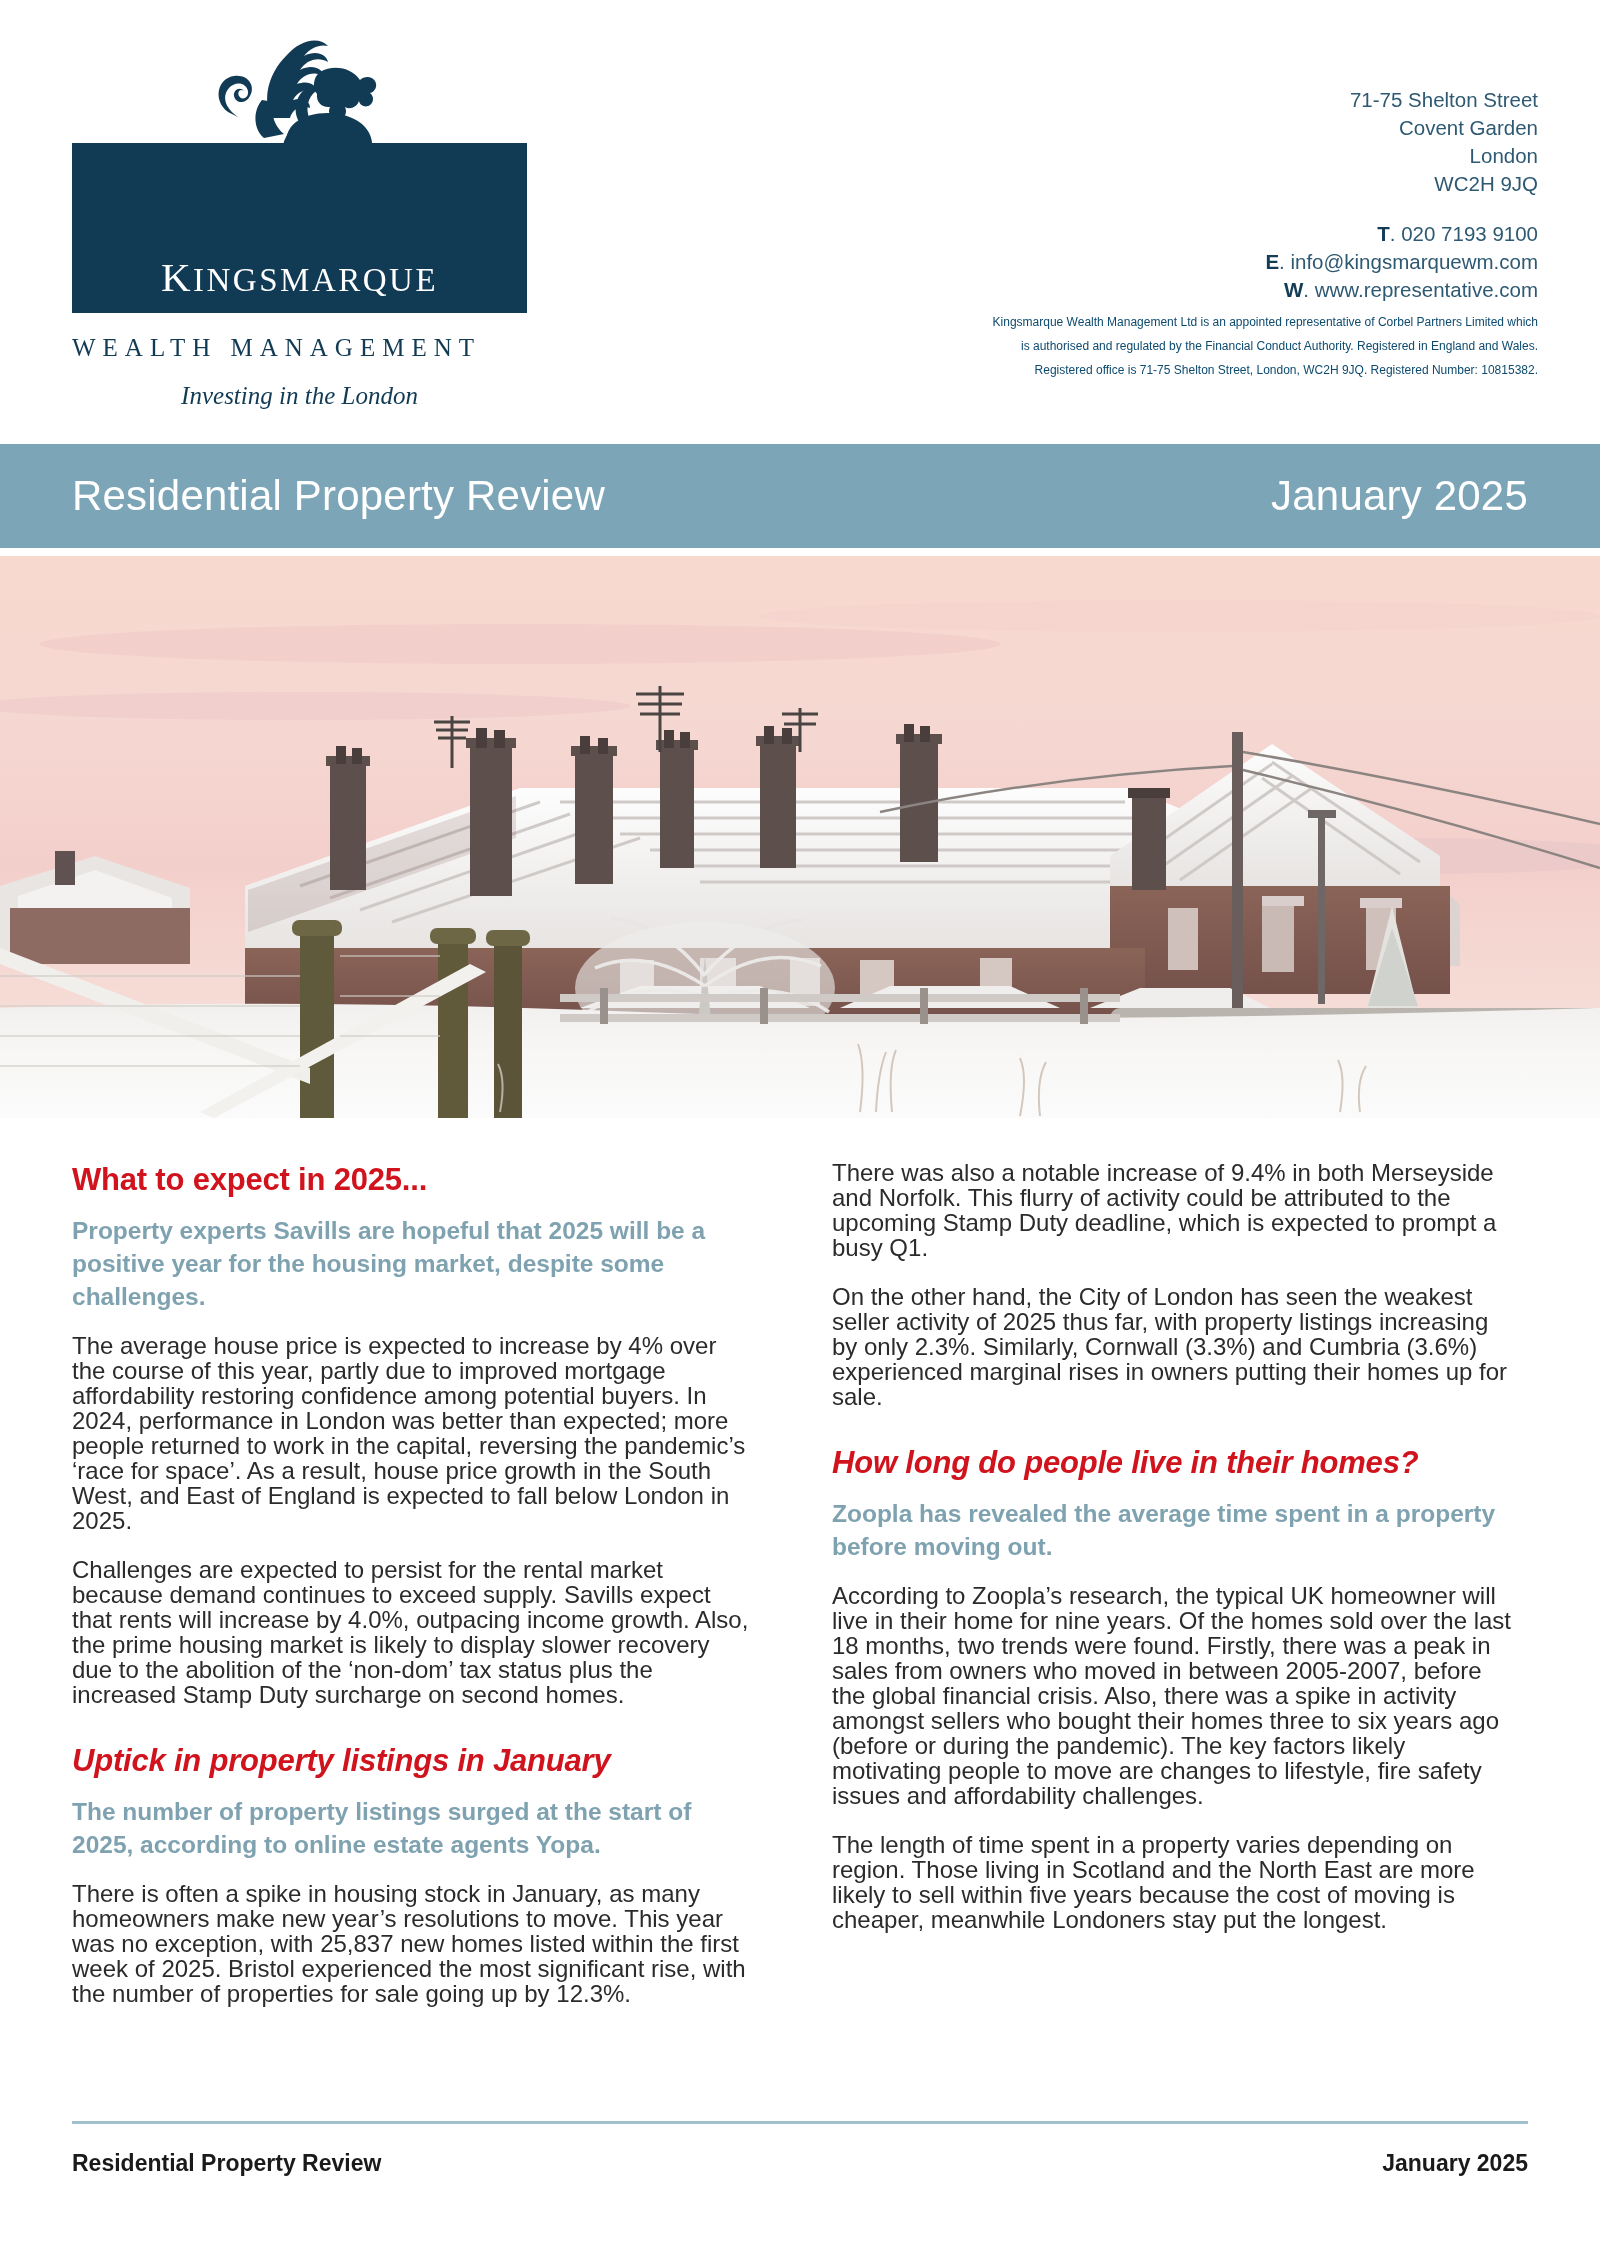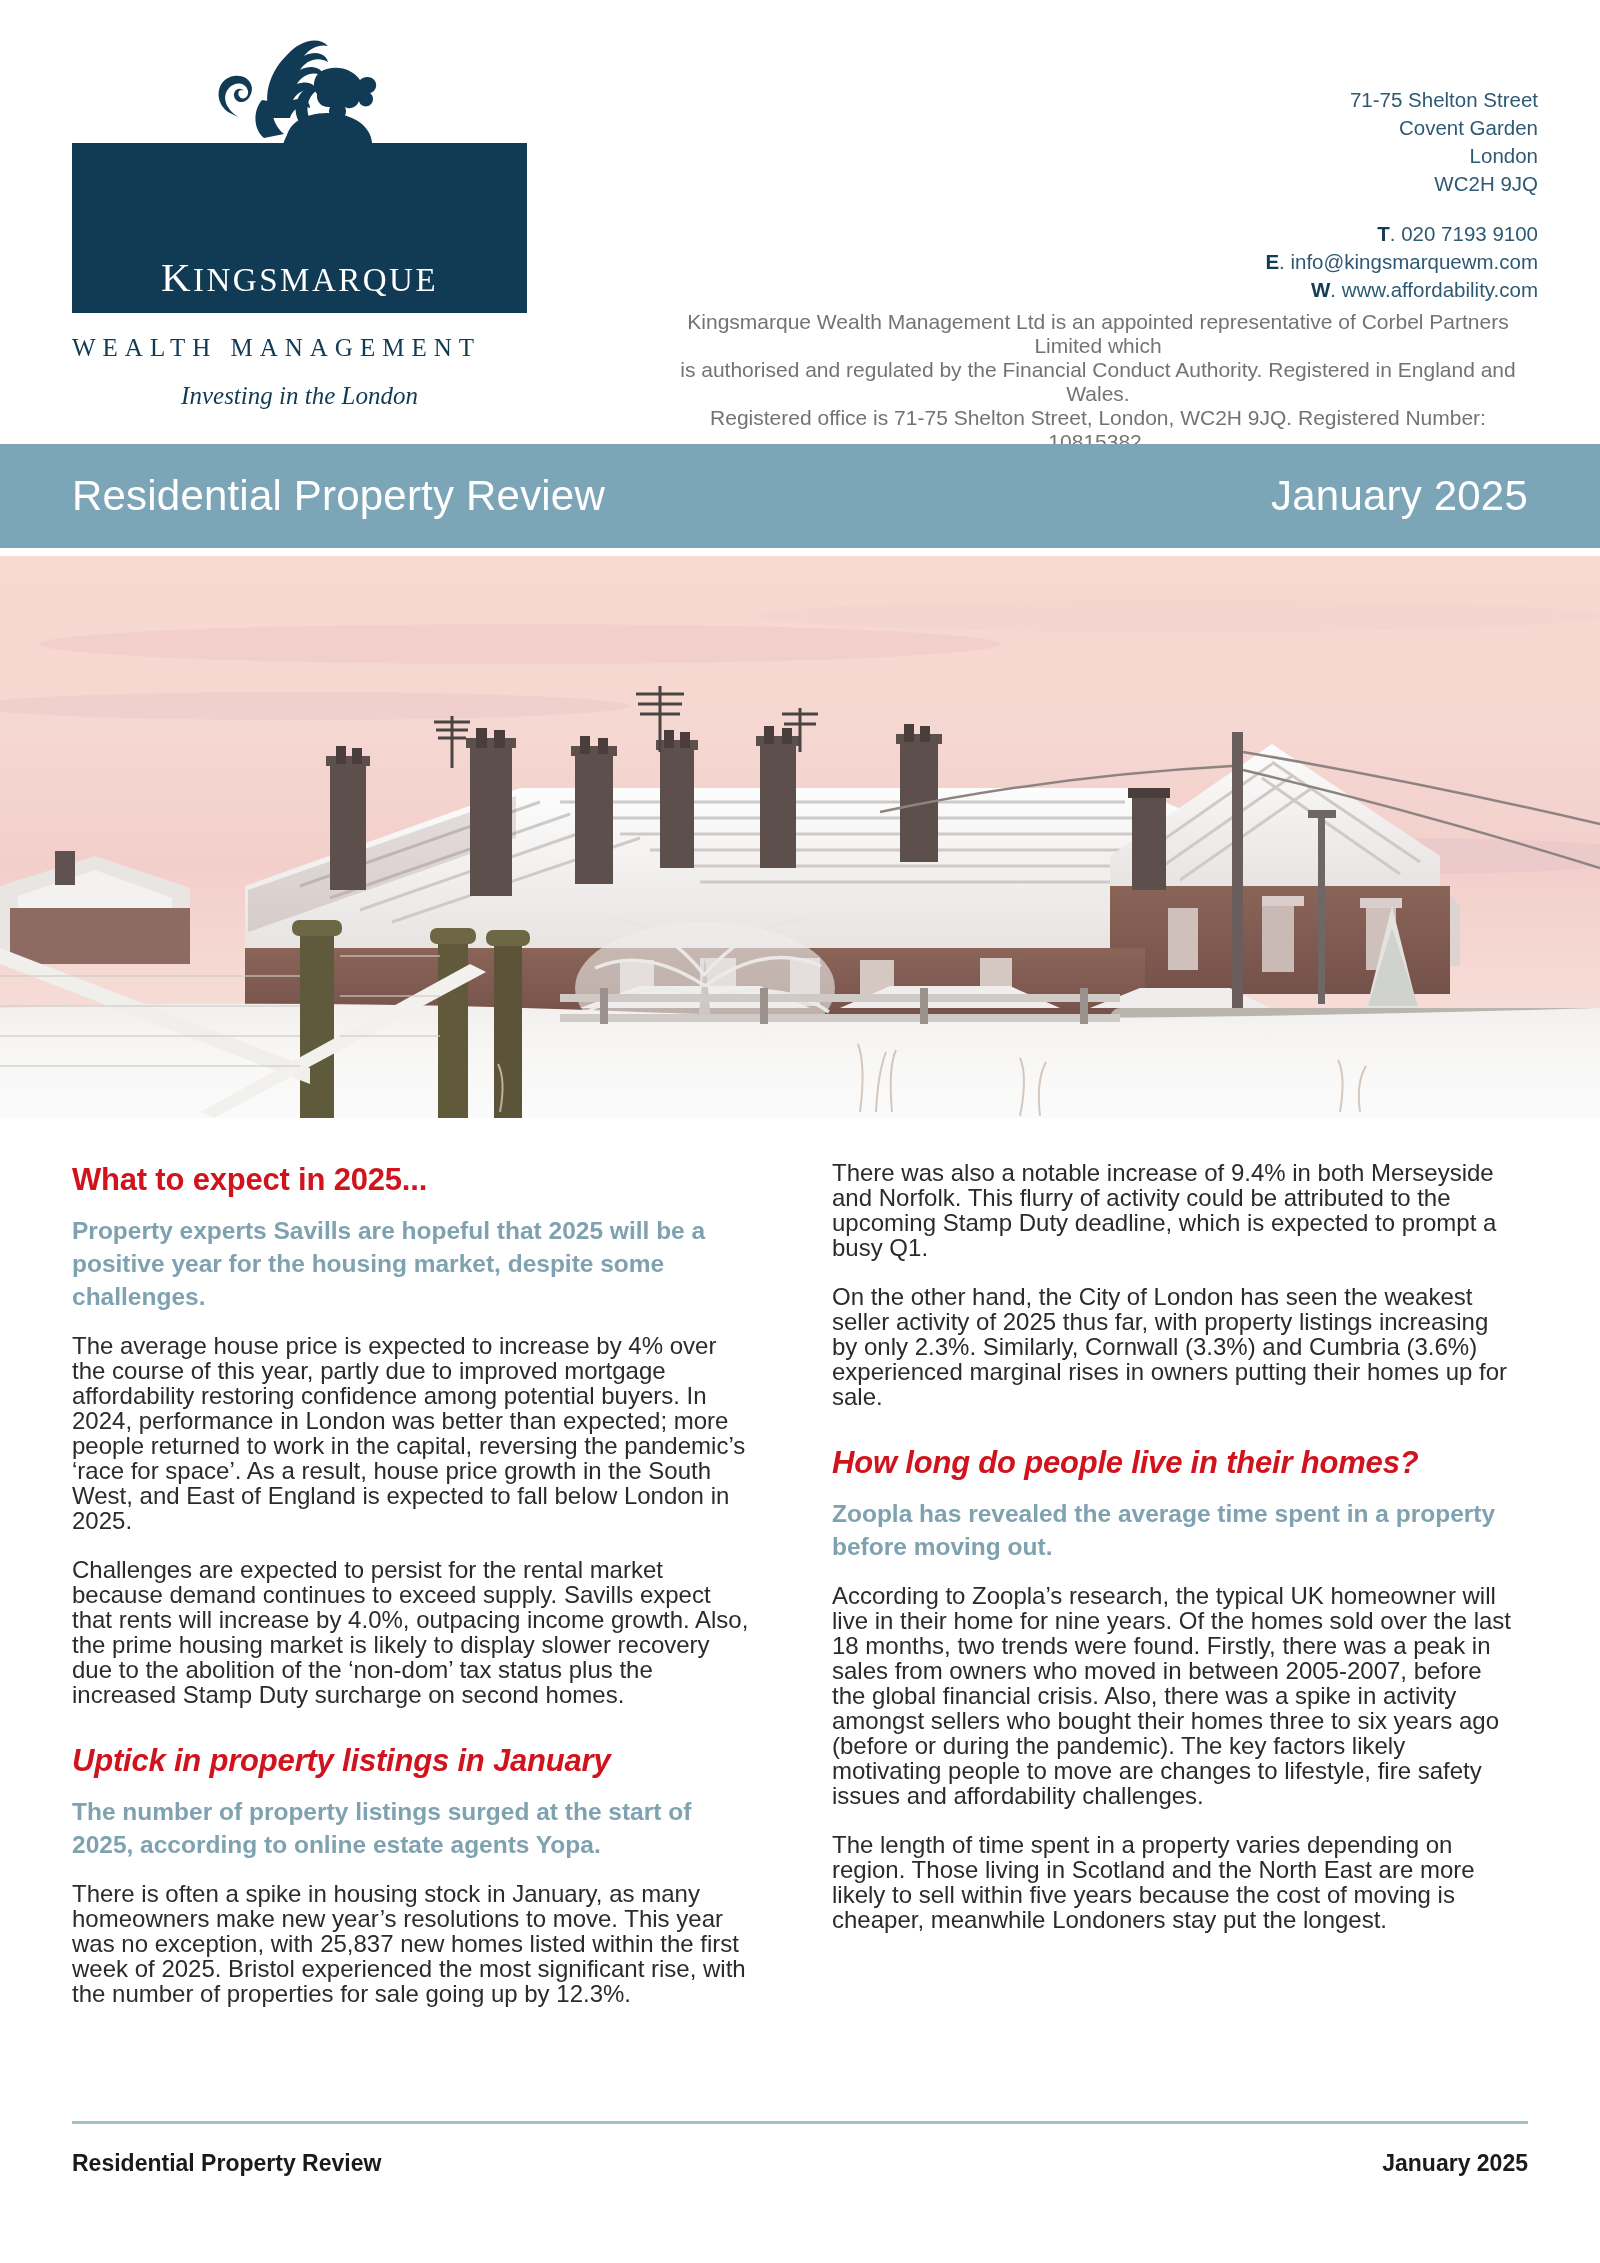--- a/index.html
+++ b/index.html
@@ -110,23 +110,23 @@
 
   .contact .line { white-space: nowrap; }
   .contact .gap { height: 22px; }
   .contact b { font-weight: bold; color: #143c56; }
 
   .disclaimer {
     position: absolute;
     right: 62px;
     top: 310px;
     width: 880px;
-    text-align: center;
-    color: #737373;
-    font-size: 21px;
+    text-align: right;
+    color: #0c4a6e;
+    font-size: 12px;
     line-height: 24px;
   }
 
   
   .banner {
     position: absolute;
     left: 0;
     top: 444px;
     width: 1600px;
     height: 104px;
@@ -267,21 +267,21 @@
     </div>
 
     <div class="contact">
       <div class="line">71-75 Shelton Street</div>
       <div class="line">Covent Garden</div>
       <div class="line">London</div>
       <div class="line">WC2H 9JQ</div>
       <div class="gap"></div>
       <div class="line"><b>T</b><span>. 020 7193 9100</span></div>
       <div class="line"><b>E</b><span>. info@kingsmarquewm.com</span></div>
-      <div class="line"><b>W</b><span>. www.affordability.com</span></div>
+      <div class="line"><b>W</b><span>. www.representative.com</span></div>
     </div>
 
     <div class="disclaimer">
       <div>Kingsmarque Wealth Management Ltd is an appointed representative of Corbel Partners Limited which</div>
       <div>is authorised and regulated by the Financial Conduct Authority. Registered in England and Wales.</div>
       <div>Registered office is 71-75 Shelton Street, London, WC2H 9JQ. Registered Number: 10815382.</div>
     </div>
   </div>
 
   <div class="banner">

